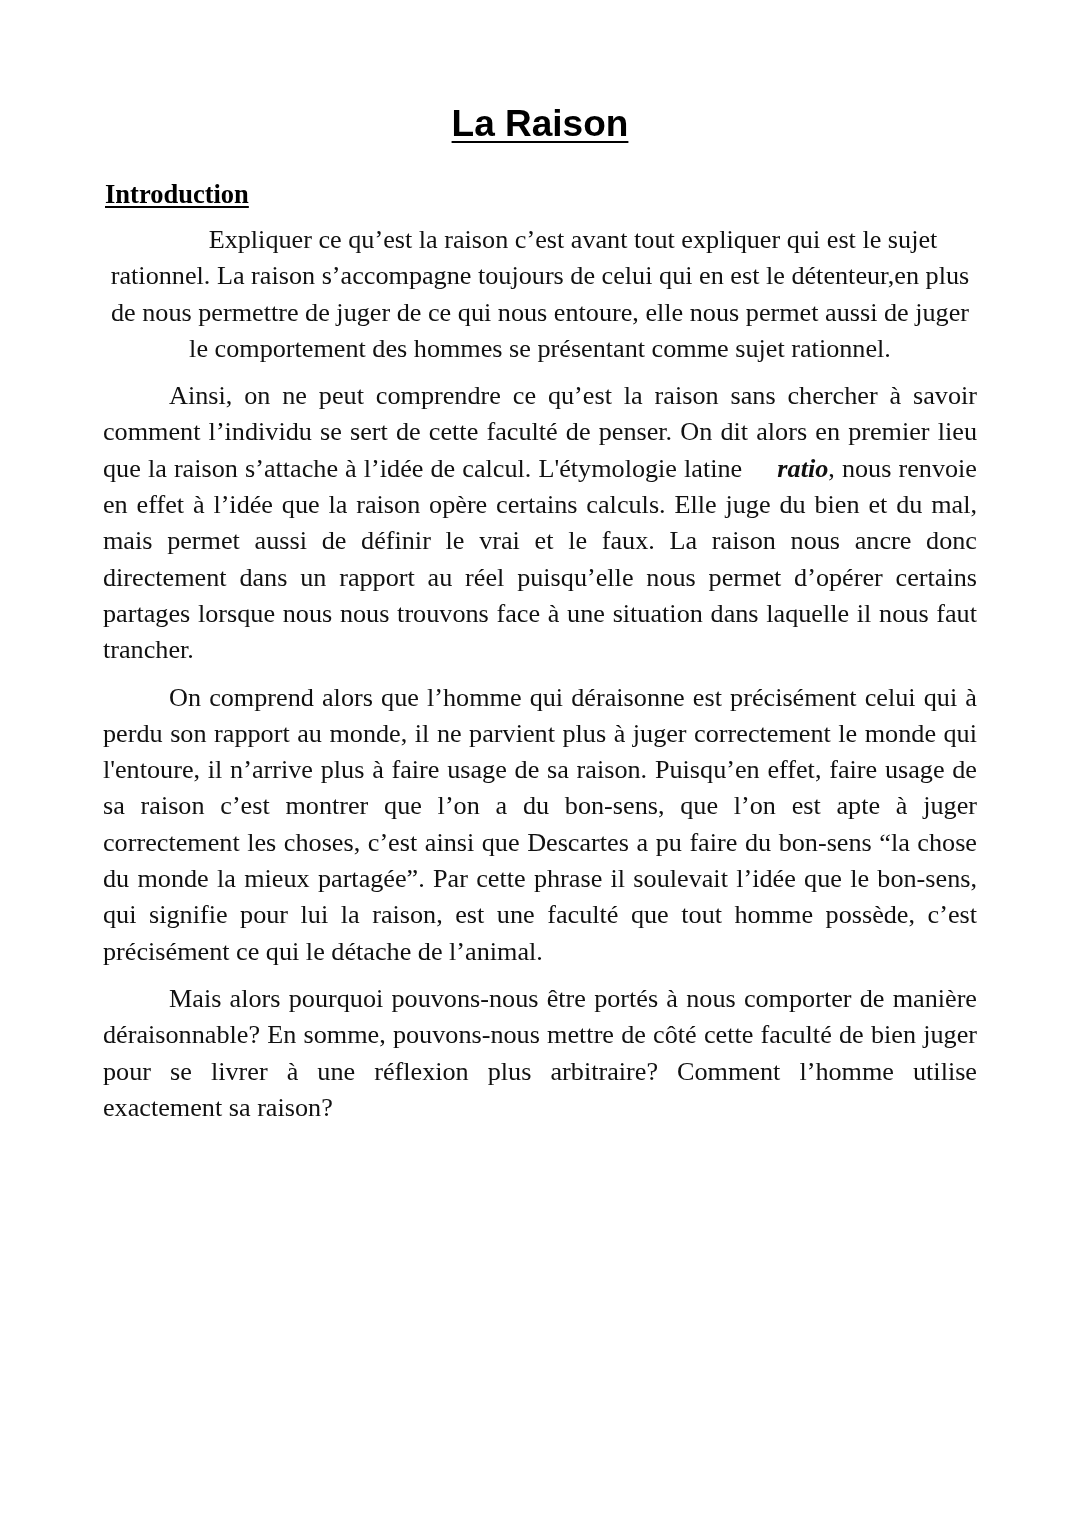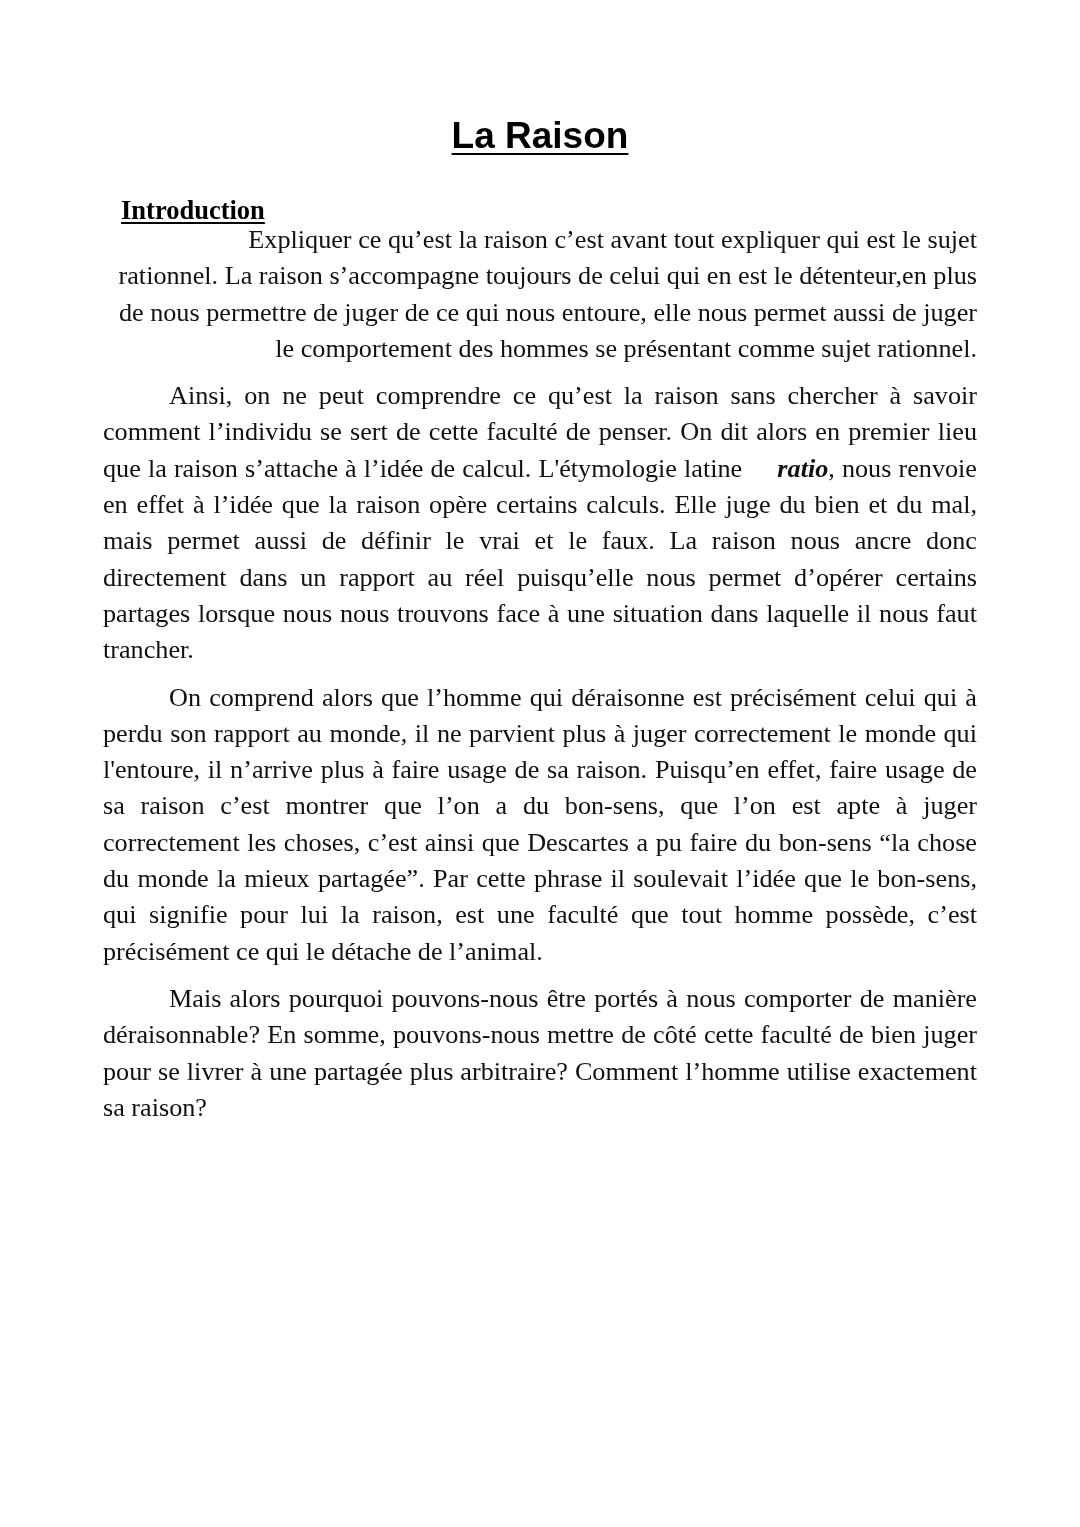--- a/index.html
+++ b/index.html
@@ -15,41 +15,41 @@
       color: #111111;
     }
     .page {
       position: absolute;
       left: 103px;
       top: 0;
       width: 874px;
     }
     .doc-title {
       position: absolute;
-      top: 112px;
+      top: 100px;
       left: 0;
       width: 874px;
       text-align: center;
       margin: 0;
       font-family: "Liberation Sans", sans-serif;
       font-weight: bold;
       font-size: 37px;
       line-height: 48px;
       color: #000;
     }
     .doc-title span {
       text-decoration: underline;
       text-decoration-thickness: 2px;
       text-underline-offset: 5px;
     }
     .section-heading {
       position: absolute;
       top: 174px;
       left: 0;
-      margin: 18px;
+      margin: 2px;
       font-family: "Liberation Serif", serif;
       font-weight: bold;
       font-size: 26.5px;
       line-height: 36px;
       color: #000;
     }
     .section-heading span {
       text-decoration: underline;
       text-decoration-thickness: 2px;
       text-underline-offset: 3px;
@@ -64,21 +64,21 @@
       line-height: 36.3px;
       color: #111;
     }
     .para {
       margin: 0 0 11px 0;
       text-indent: 66px;
       text-align: justify;
       hyphens: none;
     }
     .para.left {
-      text-align: right;
+      text-align: center;
     }
     .em-bold {
       font-weight: bold;
       font-style: italic;
       margin-left: 28px;
     }
   </style>
 </head>
 <body>
 
@@ -87,15 +87,15 @@
 
   <h2 class="section-heading"><span>Introduction</span></h2>
 
   <div class="body">
     <p class="para left">Expliquer ce qu’est la raison c’est avant tout expliquer qui est le sujet rationnel. La raison s’accompagne toujours de celui qui en est le détenteur,en plus de nous permettre de juger de ce qui nous entoure, elle nous permet aussi de juger le comportement des hommes se présentant comme sujet rationnel.</p>
 
     <p class="para"><span>Ainsi, on ne peut comprendre ce qu’est la raison sans chercher à savoir comment l’individu se sert de cette faculté de penser. On dit alors en premier lieu que la raison s’attache à l’idée de calcul. L'étymologie latine </span><span class="em-bold">ratio</span><span>, nous renvoie en effet à l’idée que la raison opère certains calculs. Elle juge du bien et du mal, mais permet aussi de définir le vrai et le faux. La raison nous ancre donc directement dans un rapport au réel puisqu’elle nous permet d’opérer certains partages lorsque nous nous trouvons face à une situation dans laquelle il nous faut trancher.</span></p>
 
     <p class="para">On comprend alors que l’homme qui déraisonne est précisément celui qui à perdu son rapport au monde, il ne parvient plus à juger correctement le monde qui l'entoure, il n’arrive plus à faire usage de sa raison. Puisqu’en effet, faire usage de sa raison c’est montrer que l’on a du bon-sens, que l’on est apte à juger correctement les choses, c’est ainsi que Descartes a pu faire du bon-sens “la chose du monde la mieux partagée”. Par cette phrase il soulevait l’idée que le bon-sens, qui signifie pour lui la raison, est une faculté que tout homme possède, c’est précisément ce qui le détache de l’animal.</p>
 
-    <p class="para">Mais alors pourquoi pouvons-nous être portés à nous comporter de manière déraisonnable? En somme, pouvons-nous mettre de côté cette faculté de bien juger pour se livrer à une partagée plus arbitraire? Comment l’homme utilise exactement sa raison?</p>
+    <p class="para">Mais alors pourquoi pouvons-nous être portés à nous comporter de manière déraisonnable? En somme, pouvons-nous mettre de côté cette faculté de bien juger pour se livrer à une réflexion plus arbitraire? Comment l’homme utilise exactement sa raison?</p>
   </div>
 </div>
 
 </body></html>

